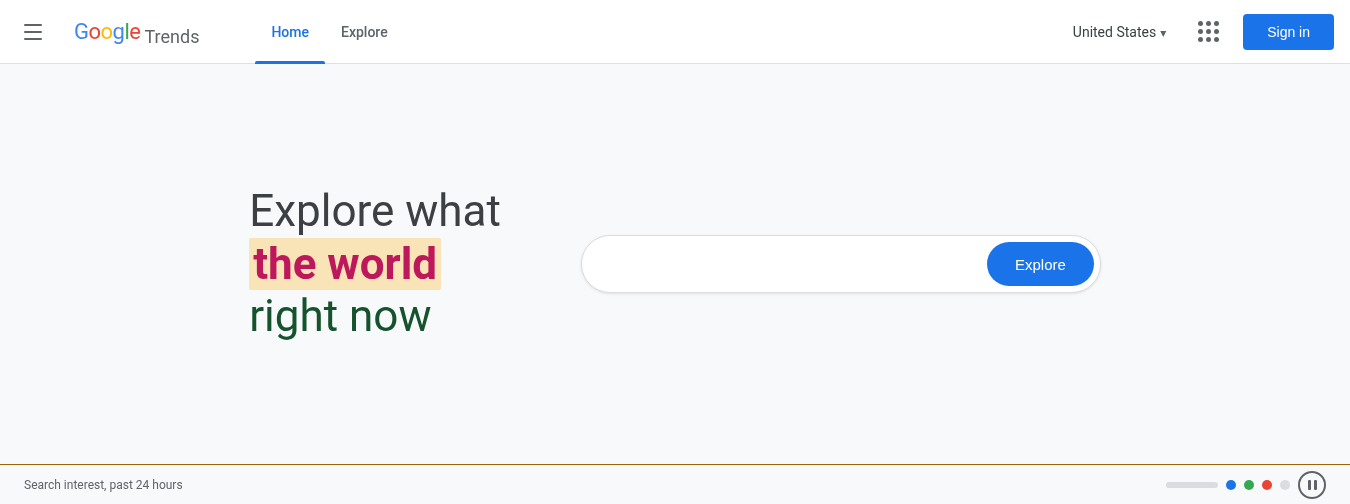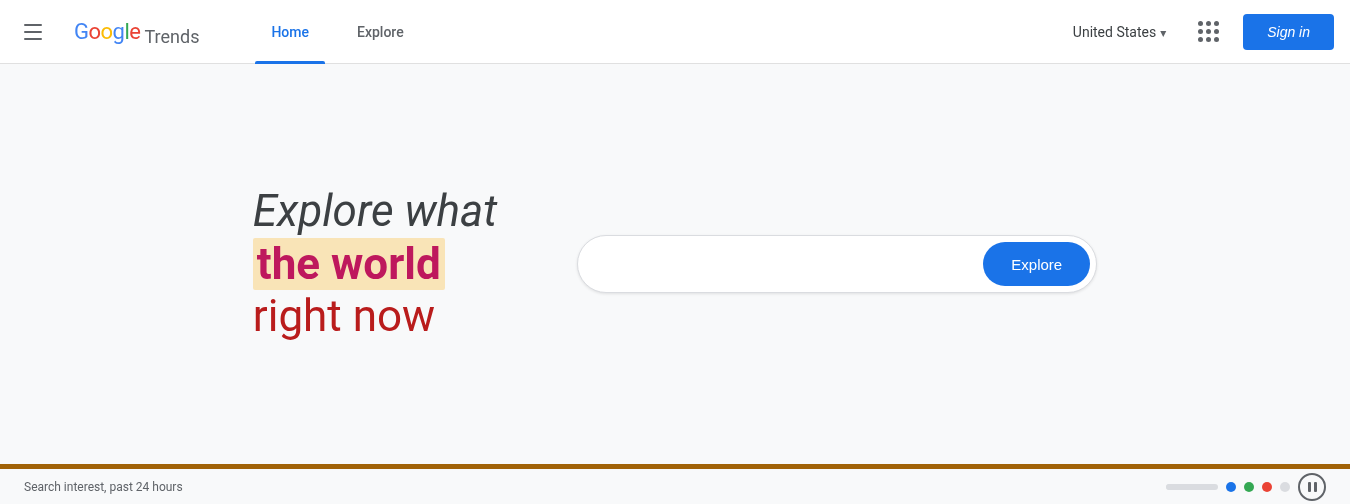--- a/index.html
+++ b/index.html
@@ -74,21 +74,21 @@
       color: #5f6368;
       margin-left: 4px;
       font-weight: 400;
       margin-top: 10px;
     }
 
     .navbar-nav {
       display: flex;
       align-items: flex-end;
       margin-left: 32px;
-      gap: 16px;
+      gap: 0;
     }
 
     .nav-item {
       padding: 0 16px;
       height: 64px;
       display: flex;
       align-items: center;
       font-size: 14px;
       color: #5f6368;
       cursor: pointer;
@@ -156,21 +156,20 @@
       color: #fff;
       border: none;
       border-radius: 4px;
       padding: 8px 24px;
       font-size: 14px;
       font-weight: 500;
       cursor: pointer;
       height: 36px;
       display: flex;
       align-items: center;
-      font-style: italic;
     }
 
     
     .main-content {
       display: flex;
       align-items: center;
       justify-content: center;
       height: calc(504px - 64px - 40px);
       padding: 0 120px;
       gap: 80px;
@@ -179,21 +178,20 @@
 
     .hero-text {
       flex: 0 0 auto;
     }
 
     .hero-line1 {
       font-size: 44px;
       color: #3c4043;
       font-weight: 400;
       line-height: 1.2;
-      font-style: italic;
     }
 
     .hero-line2 {
       font-size: 44px;
       color: #be185d;
       font-weight: 700;
       line-height: 1.2;
       display: inline-block;
     }
 
@@ -205,21 +203,21 @@
 
     .hero-line3 {
       font-size: 44px;
       color: #3c4043;
       font-weight: 400;
       line-height: 1.2;
     }
 
     .hero-line4 {
       font-size: 44px;
-      color: #b91c1c;
+      color: #14532d;
       font-weight: 400;
       line-height: 1.2;
     }
 
     .search-area {
       flex: 1;
       max-width: 520px;
     }
 
     .search-bar {
@@ -256,21 +254,21 @@
       align-items: center;
     }
 
     
     .bottom-bar {
       height: 40px;
       background: #f8f9fa;
       display: flex;
       align-items: center;
       padding: 0 24px;
-      border-top: 5px solid #a16207;
+      border-top: 1px solid #a16207;
     }
 
     .search-interest-text {
       font-size: 12px;
       color: #5f6368;
     }
 
     .bottom-right {
       margin-left: auto;
       display: flex;

